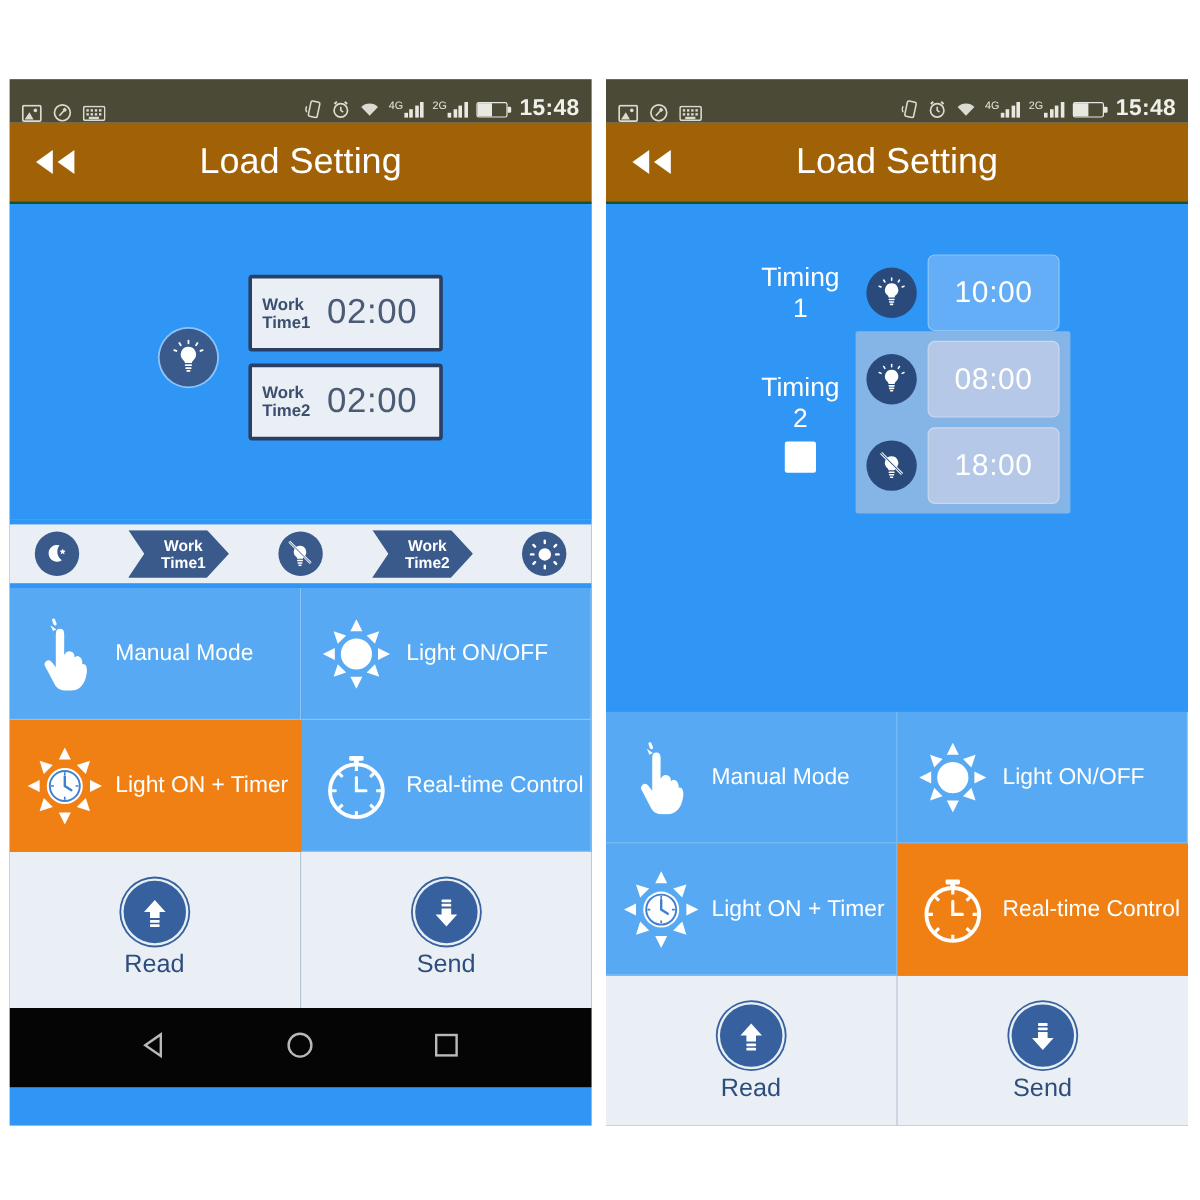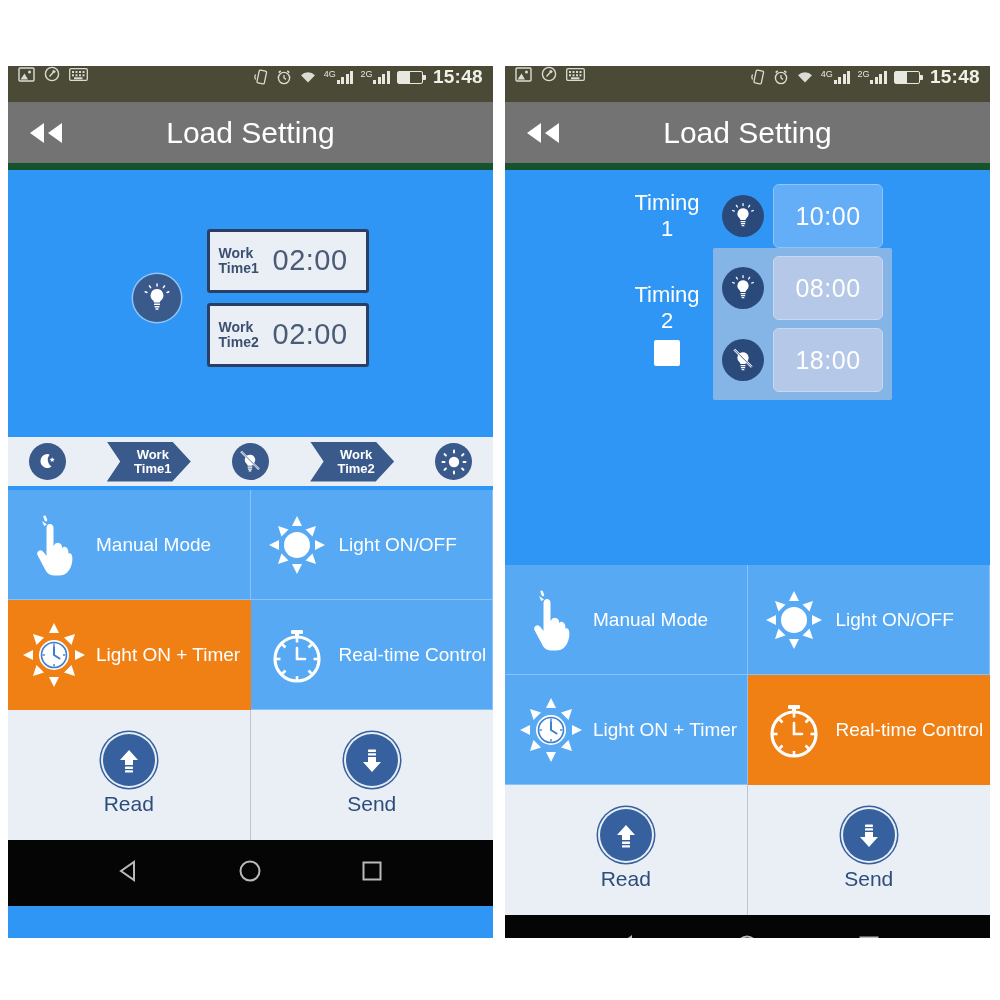--- a/index.html
+++ b/index.html
@@ -21,54 +21,54 @@
     overflow: hidden;
   }
   .phone-left  { left: 8px; }
   .phone-right { left: 505px; }
 
   
   .statusbar {
     height: 36px;
     background: #4a4a36;
     display: flex;
-    align-items: flex-start;
+    align-items: flex-end;
     padding: 0 10px;
     color: #e8e8e0;
   }
   .sb-left { display: flex; align-items: center; gap: 9px; }
   .sb-right { margin-left: auto; display: flex; align-items: center; gap: 7px; }
   .sb-ico { opacity: .92; display: flex; align-items: center; }
   .sb-time { font-size: 19px; color: #f0f0e8; letter-spacing: .3px; margin-left: 3px; font-weight: bold; }
   .bars { display: inline-flex; align-items: flex-end; gap: 1.5px; height: 13px; }
   .bars i { display: block; width: 3px; background: #e8e8e0; }
   .bars i:nth-child(1){height:4px}.bars i:nth-child(2){height:7px}
   .bars i:nth-child(3){height:10px}.bars i:nth-child(4){height:13px}
   .net { display: inline-flex; align-items: flex-end; }
   .net-label { font-size: 9px; line-height: 9px; color:#e8e8e0; margin-bottom: 5px; margin-right: 1px;}
   .batt { width: 26px; height: 13px; border: 1.6px solid #e8e8e0; border-radius: 2px; position: relative; }
   .batt::after { content:""; position:absolute; right:-4px; top:3.5px; width:2.5px; height:5px; background:#e8e8e0; border-radius:0 1px 1px 0;}
   .batt i { display:block; height:100%; width:52%; background:#e8e8e0; }
 
   
   .appbar {
-    height: 68px; background:#737373;
+    height: 68px; background:#a16207;
     display:flex; align-items:center; position:relative;
-    border-bottom: 7px solid #14532d;
+    border-bottom: 2px solid #14532d;
   }
   .back-btn { width: 74px; display:flex; justify-content:center; align-items:center; }
   .appbar-title {
     position:absolute; left:0; right:0; text-align:center;
     font-size: 30px; color:#fff; font-weight: 400; pointer-events:none;
   }
 
   
   .content { background:#2f96f5; position: relative; }
   .content-left  { height: 263px; }
-  .content-right { height: 395px; }
+  .content-right { height: 395px; margin-top: 28px; }
 
   
   .work-wrap { display:flex; align-items:center; justify-content:center; gap: 26px; height: 100%; padding-bottom: 8px;}
   .bulb-circle {
     width: 48px; height:48px; border-radius:50%;
     background:#3a5a8c; display:flex;align-items:center;justify-content:center;
     box-shadow: 0 0 0 1.5px rgba(255,255,255,.45);
     flex: 0 0 auto;
   }
   .work-col { display:flex; flex-direction:column; gap: 10px; }

